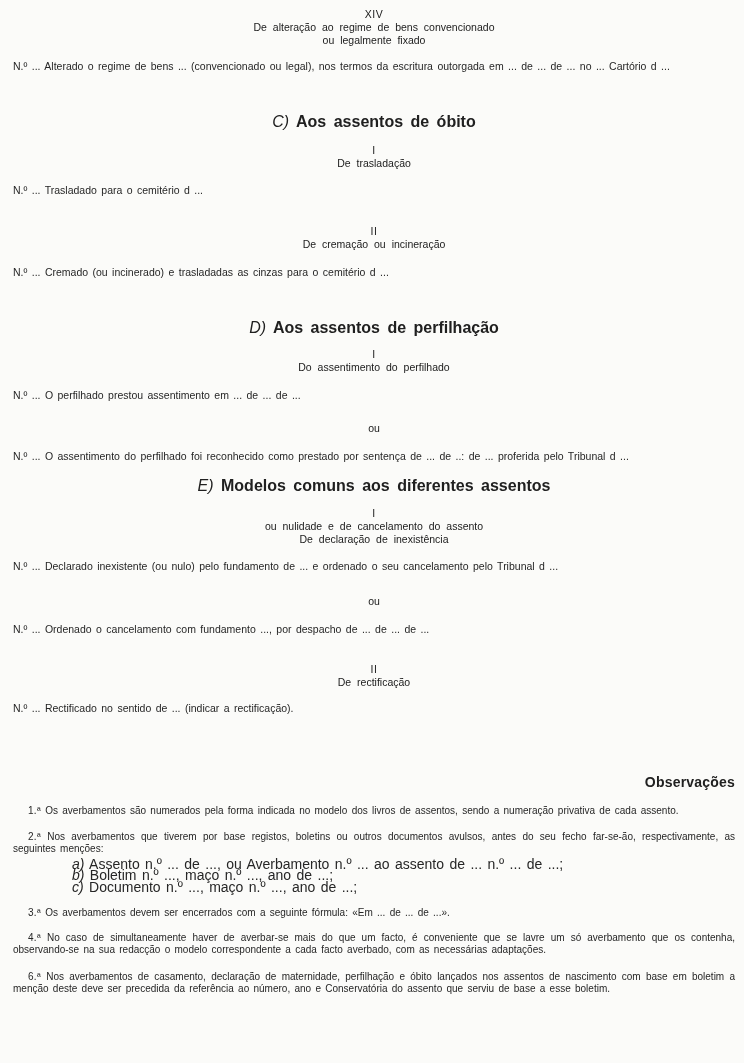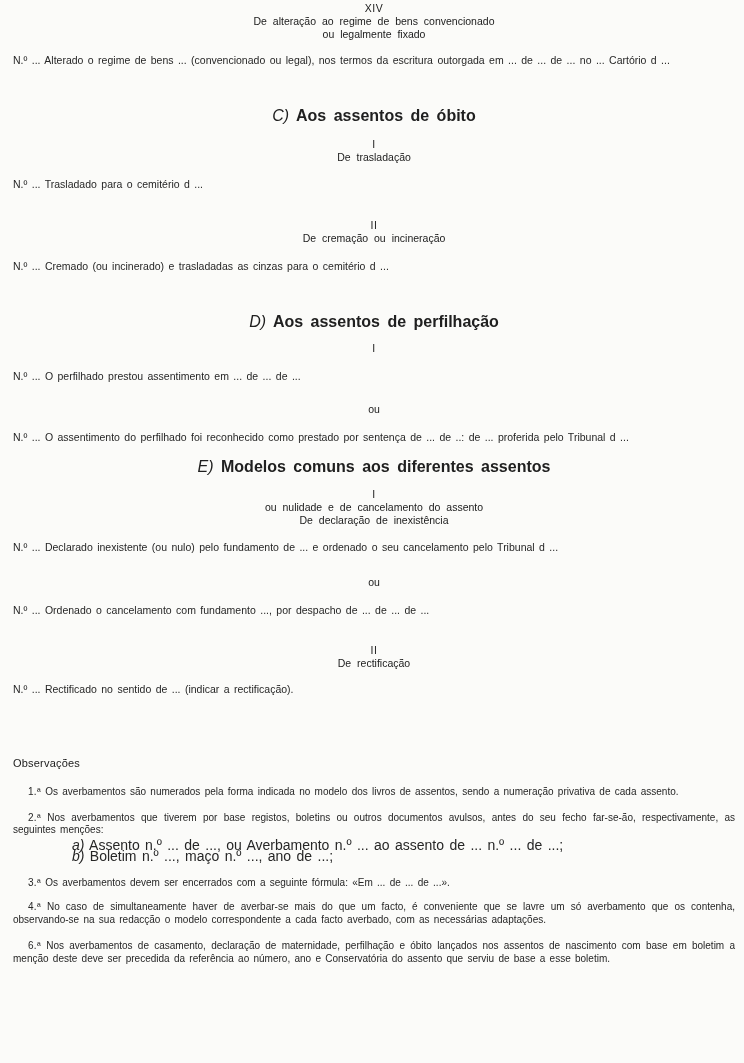--- a/index.html
+++ b/index.html
@@ -4,28 +4,28 @@
 <style>
   * { margin:0; padding:0; box-sizing:border-box; }
   html,body { width:744px; }
   body {
     width:744px; height:1063px;
     background:#fbfbf9; color:#202020;
     font-family:"Liberation Sans","DejaVu Sans",sans-serif;
     font-size:10.5px; line-height:13px;
     overflow:hidden;
   }
-  .sheet { position:relative; width:744px; height:1063px; padding:2px 9px 0 13px; overflow:hidden; }
+  .sheet { position:relative; width:744px; height:1063px; padding:8px 9px 0 13px; overflow:hidden; }
   .roman { text-align:center; letter-spacing:.5px; }
   .subtitle { text-align:center; word-spacing:3px; }
   .sec-head { text-align:center; font-weight:bold; font-size:16px; word-spacing:3px; }
   .sec-letter { font-style:italic; font-weight:normal; }
   .model-p { white-space:nowrap; word-spacing:1.5px; color:#262626; }
   .sep { text-align:center; word-spacing:2px; }
-  .obs-head { text-align:left; font-weight:normal; font-size:11px; letter-spacing:.2px; }
+  .obs-head { text-align:right; font-weight:bold; font-size:14px; letter-spacing:.2px; }
   .obs-p { font-size:10px; line-height:12.5px; text-align:justify; text-indent:15px; word-spacing:1.5px; color:#262626; }
   .obs-num { letter-spacing:.3px; }
   .obs-list { margin-left:59px; font-size:14px; line-height:11.5px; word-spacing:1.5px; color:#262626; }
   .it { font-style:italic; }
   .mt3{margin-top:3px} .mt12{margin-top:12px} .mt13{margin-top:13px} .mt14{margin-top:14px}
   .mt15{margin-top:15px} .mt16{margin-top:16px} .mt20{margin-top:20px} .mt22{margin-top:22px}
   .mt27{margin-top:27px} .mt28{margin-top:28px} .mt40{margin-top:16px} .mt42{margin-top:42px}
   .mt61{margin-top:61px}
 </style>
 </head>
@@ -47,20 +47,21 @@
   <p class="model-p mt14">N.º ... Trasladado para o cemitério d ...</p>
   <div class="roman mt28">II</div>
   <div class="subtitle">De cremação ou incineração</div>
   <p class="model-p mt15">N.º ... Cremado (ou incinerado) e trasladadas as cinzas para o cemitério d ...</p>
 
   <div class="sec-head mt42">
     <span class="sec-letter">D)</span>
     <span>Aos assentos de perfilhação</span>
   </div>
   <div class="roman mt14">I</div>
+  <div class="subtitle">Do assentimento do perfilhado</div>
   <p class="model-p mt15">N.º ... O perfilhado prestou assentimento em ... de ... de ...</p>
   <div class="sep mt20">ou</div>
   <p class="model-p mt15">N.º ... O assentimento do perfilhado foi reconhecido como prestado por sentença de ... de ..: de ... proferida pelo Tribunal d ...</p>
 
   <div class="sec-head mt40">
     <span class="sec-letter">E)</span>
     <span>Modelos comuns aos diferentes assentos</span>
   </div>
   <div class="roman mt15">I</div>
   <div class="subtitle">ou nulidade e de cancelamento do assento</div>
@@ -86,20 +87,24 @@
 
   <div class="obs-list mt3">
     <div>
       <span class="it">a)</span>
       <span>Assento n.º ... de ..., ou Averbamento n.º ... ao assento de ... n.º ... de ...;</span>
     </div>
     <div>
       <span class="it">b)</span>
       <span>Boletim n.º ..., maço n.º ..., ano de ...;</span>
     </div>
+    <div>
+      <span class="it">c)</span>
+      <span>Documento n.º ..., maço n.º ..., ano de ...;</span>
+    </div>
   </div>
 
   <p class="obs-p mt14">
     <span class="obs-num">3.ª</span>
     <span>Os averbamentos devem ser encerrados com a seguinte fórmula: «Em ... de ... de ...».</span>
   </p>
 
   <p class="obs-p mt12">
     <span class="obs-num">4.ª</span>
     <span>No caso de simultaneamente haver de averbar-se mais do que um facto, é conveniente que se lavre um só averbamento que os contenha, observando-se na sua redacção o modelo correspondente a cada facto averbado, com as necessárias adaptações.</span>

